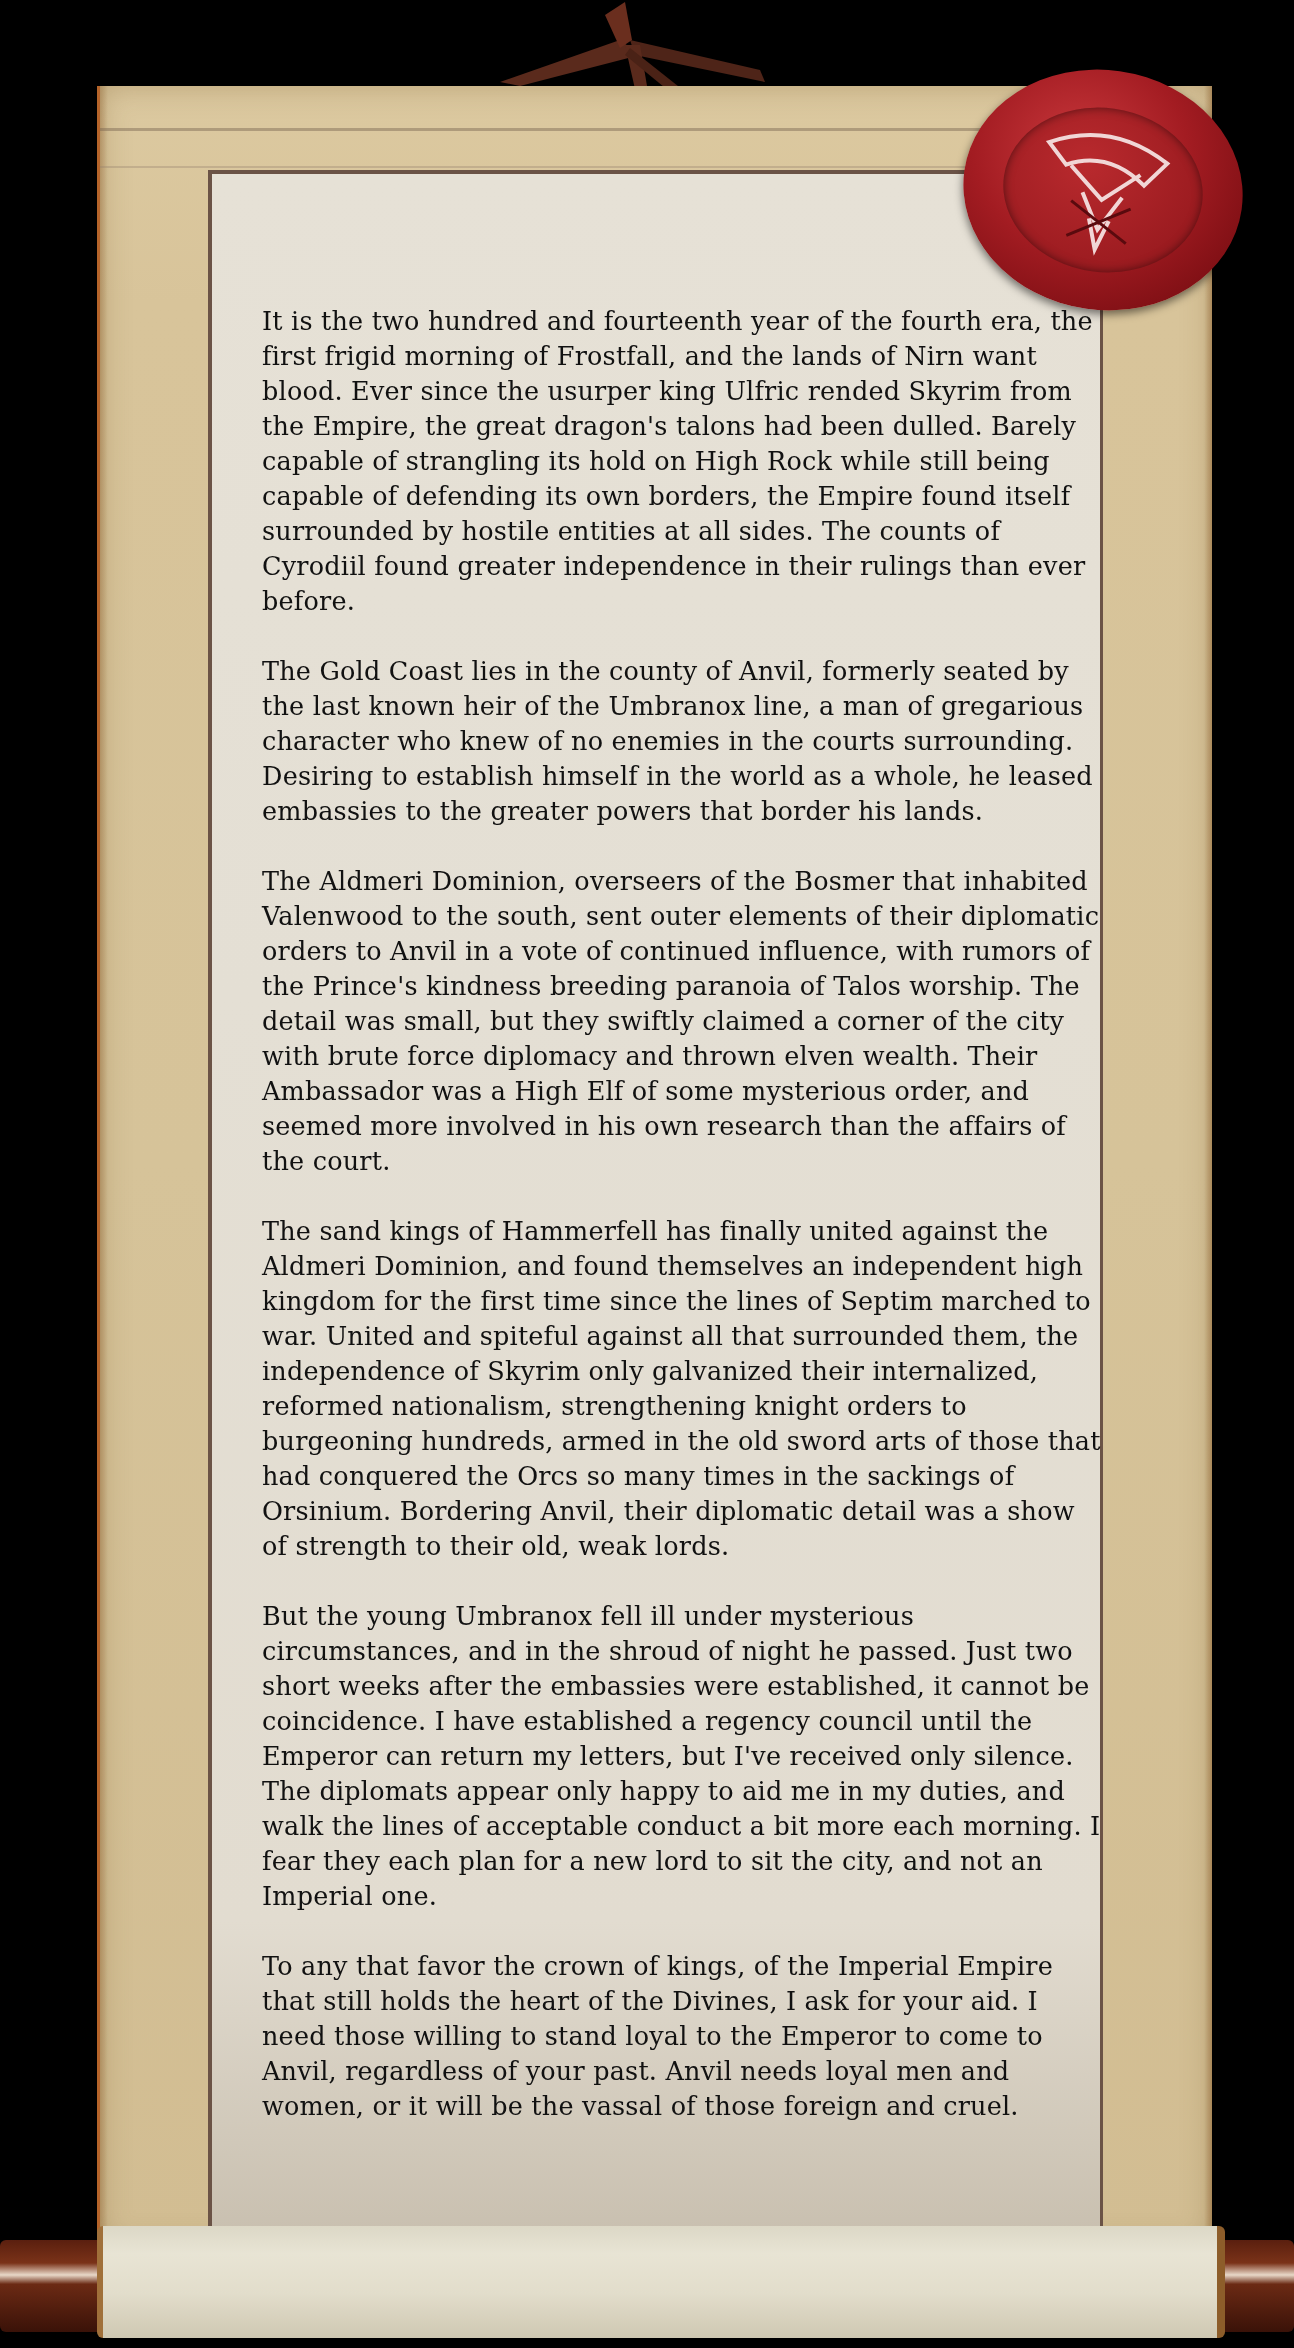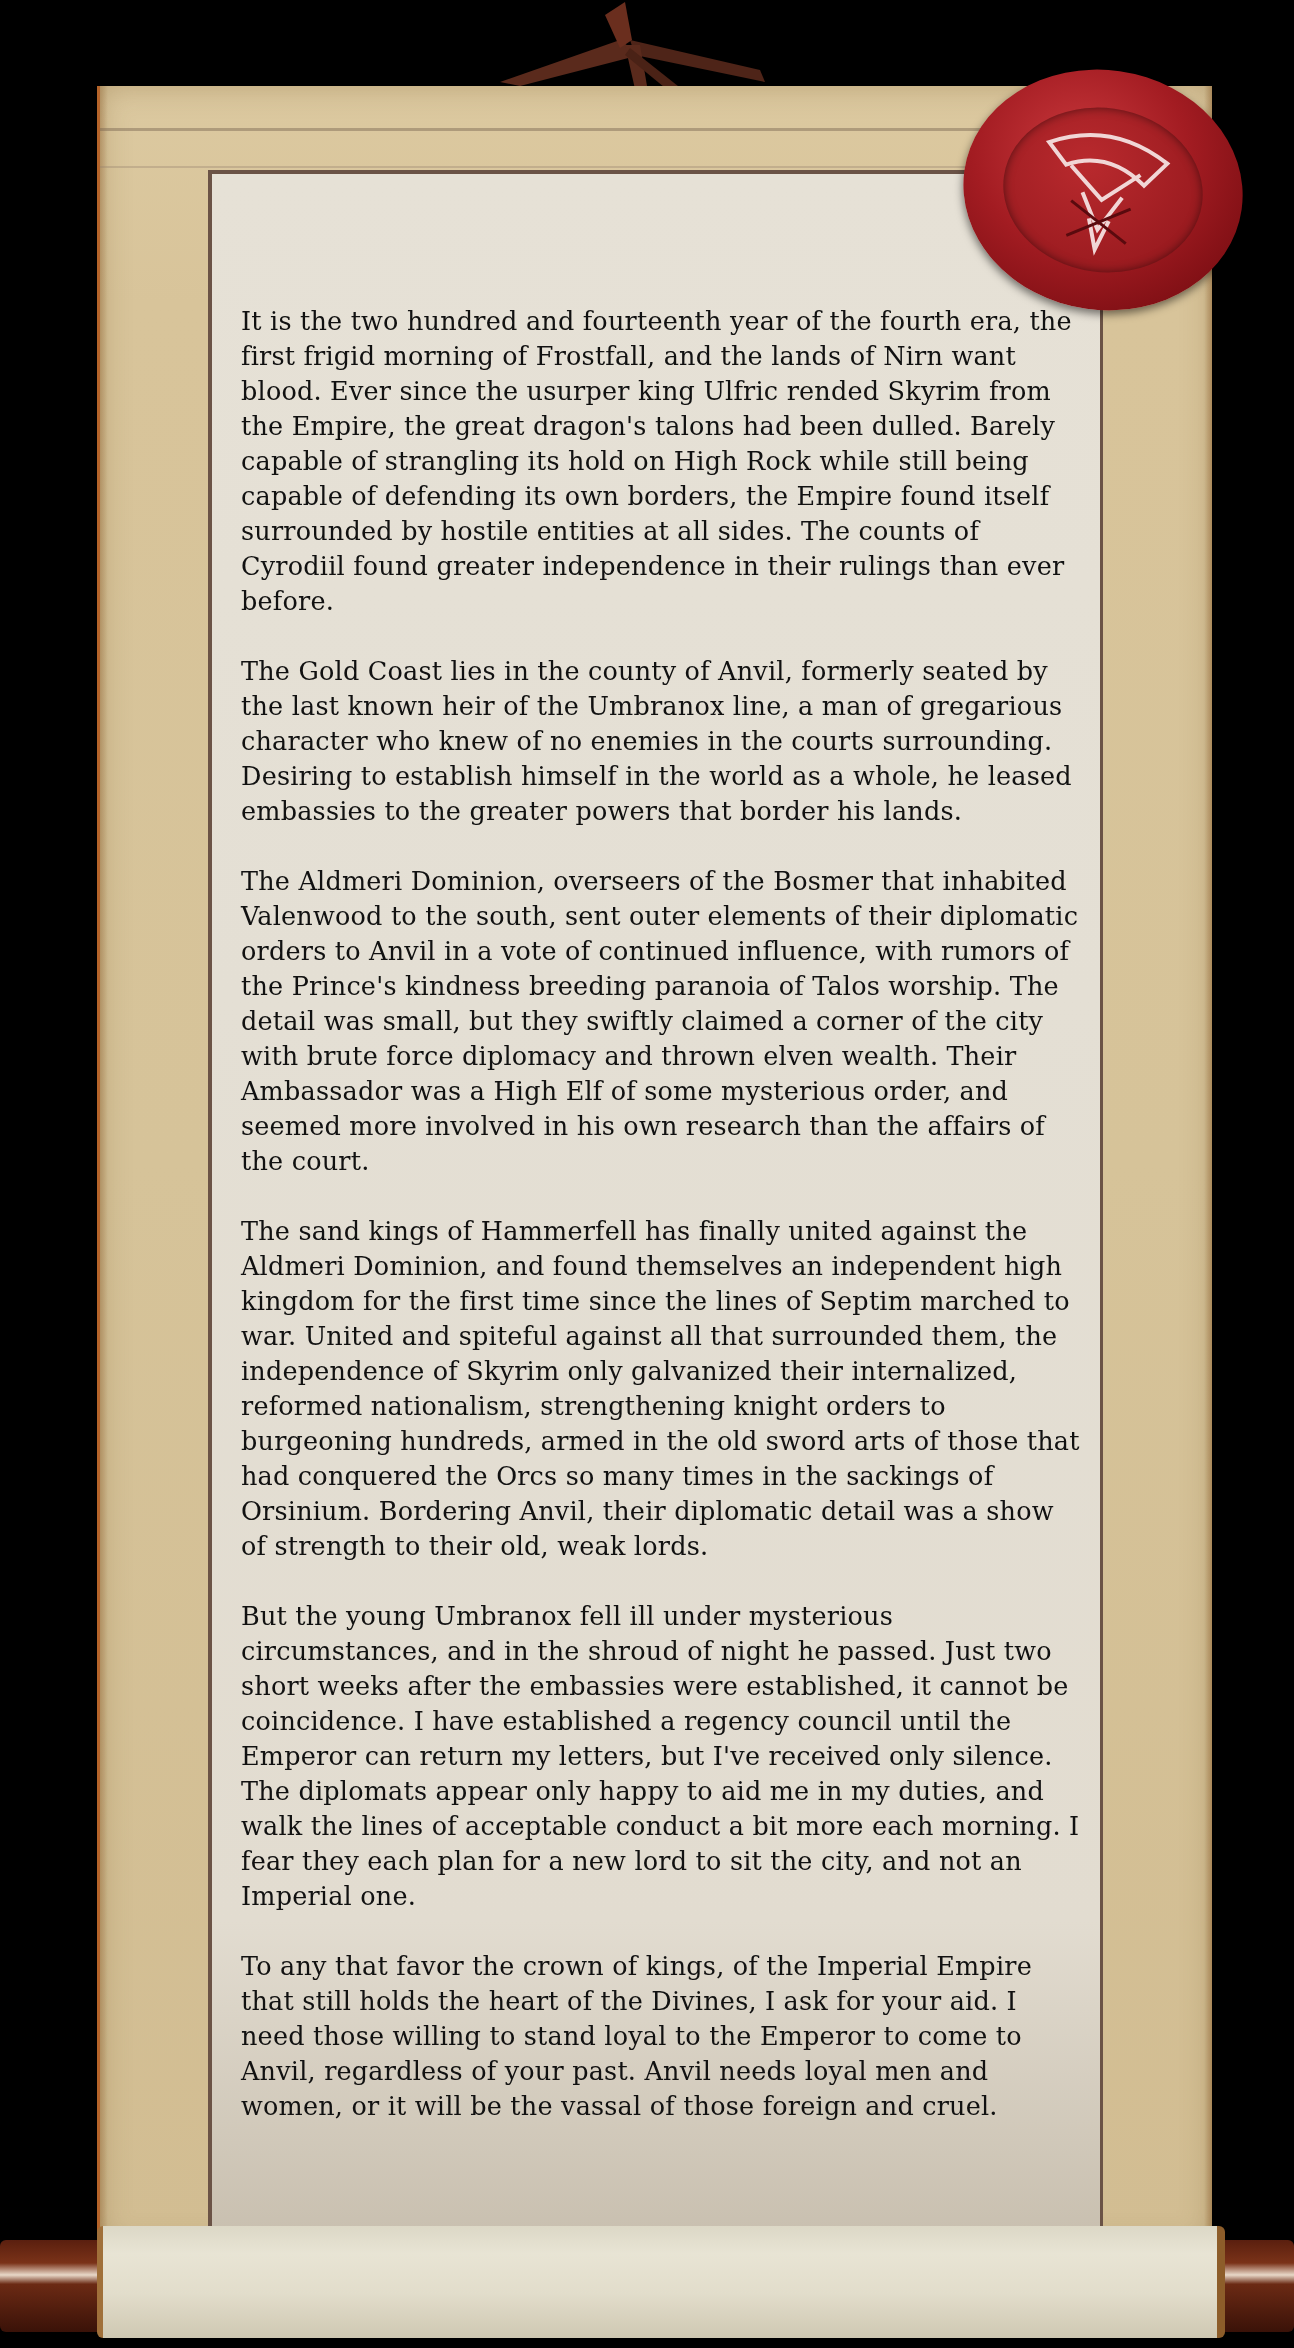--- a/index.html
+++ b/index.html
@@ -15,21 +15,21 @@
   }
   .outer .fold1 { position:absolute; left:0; right:0; top:42px; height:3px; background:rgba(120,100,80,.45); }
   .outer .fold2 { position:absolute; left:0; right:0; top:80px; height:2px; background:rgba(150,130,110,.35); }
   .inner {
     position:absolute; left:208px; top:170px; width:895px; height:2060px;
     background: linear-gradient(180deg, #e6e1d6 0%, #e4dfd4 40%, #e2dcd0 85%, #c9c0b0 100%);
     border-left:4px solid #6b5346; border-right:3px solid #6b5346; border-top:4px solid #6b5346;
     box-sizing:border-box;
   }
   .text {
-    position:absolute; left:241px; top:304px; width:845px;
+    position:absolute; left:262px; top:304px; width:845px;
     color:#111; font-size:25.5px; line-height:35px; letter-spacing:0.2px;
   }
   .text p { margin:0 0 35px 0; }
   .seal {
     position:absolute; left:963px; top:70px; width:280px; height:240px;
     border-radius:50%;
     background: radial-gradient(ellipse at 40% 35%, #c9383c 0%, #a31c22 45%, #7e0f14 80%, #5a0a0e 100%);
     box-shadow: 0 4px 8px rgba(0,0,0,.5);
     transform: rotate(8deg);
   }

